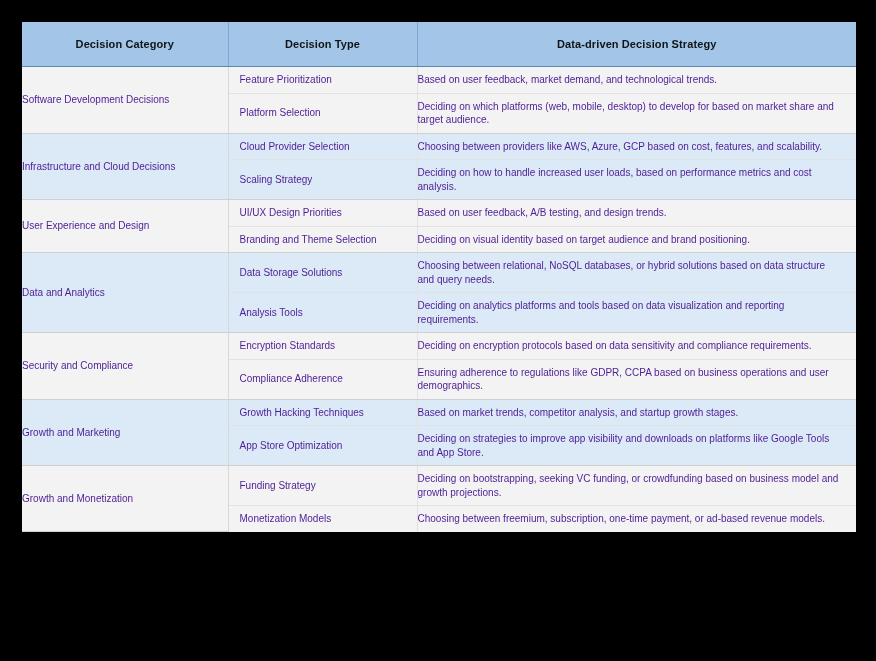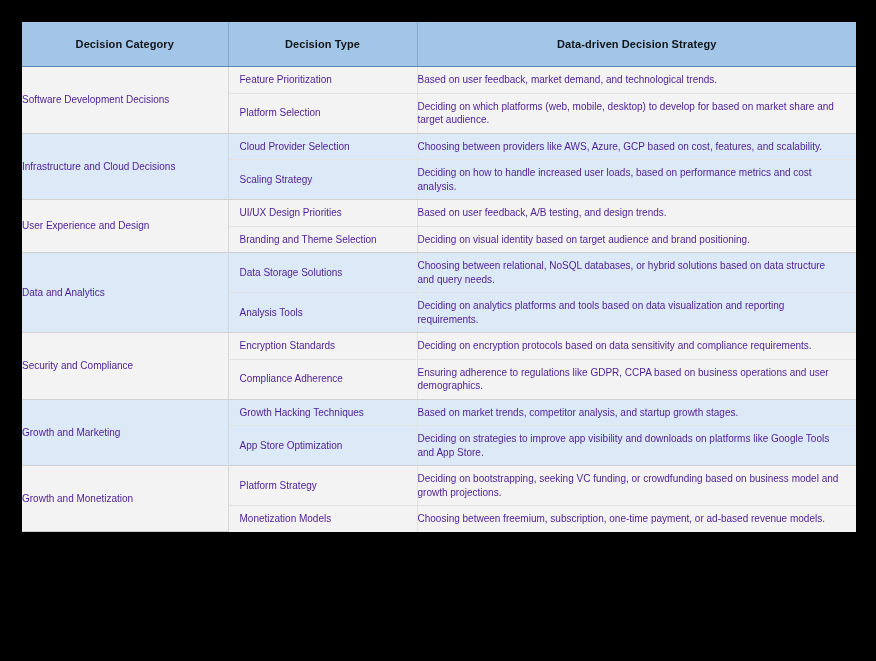--- a/index.html
+++ b/index.html
@@ -171,21 +171,21 @@
             <td class="strategy">Based on market trends, competitor analysis, and startup growth stages.</td>
           </tr>
           <tr class="band-blue group-end">
             <td class="type">App Store Optimization</td>
             <td class="strategy">Deciding on strategies to improve app visibility and downloads on platforms like Google Tools and App Store.</td>
           </tr>
           <tr class="band-light">
             <td class="cat group-cell" rowspan="2" style="padding-left: 0px;">
               <span class="cat-text" style="padding-left: 0px;">Growth and Monetization</span>
             </td>
-            <td class="type">Platform Strategy</td>
+            <td class="type">Funding Strategy</td>
             <td class="strategy">Deciding on bootstrapping, seeking VC funding, or crowdfunding based on business model and growth projections.</td>
           </tr>
           <tr class="band-light group-end">
             <td class="type">Monetization Models</td>
             <td class="strategy">Choosing between freemium, subscription, one-time payment, or ad-based revenue models.</td>
           </tr>
         </tbody>
     </table>
   </div>
 </div>

